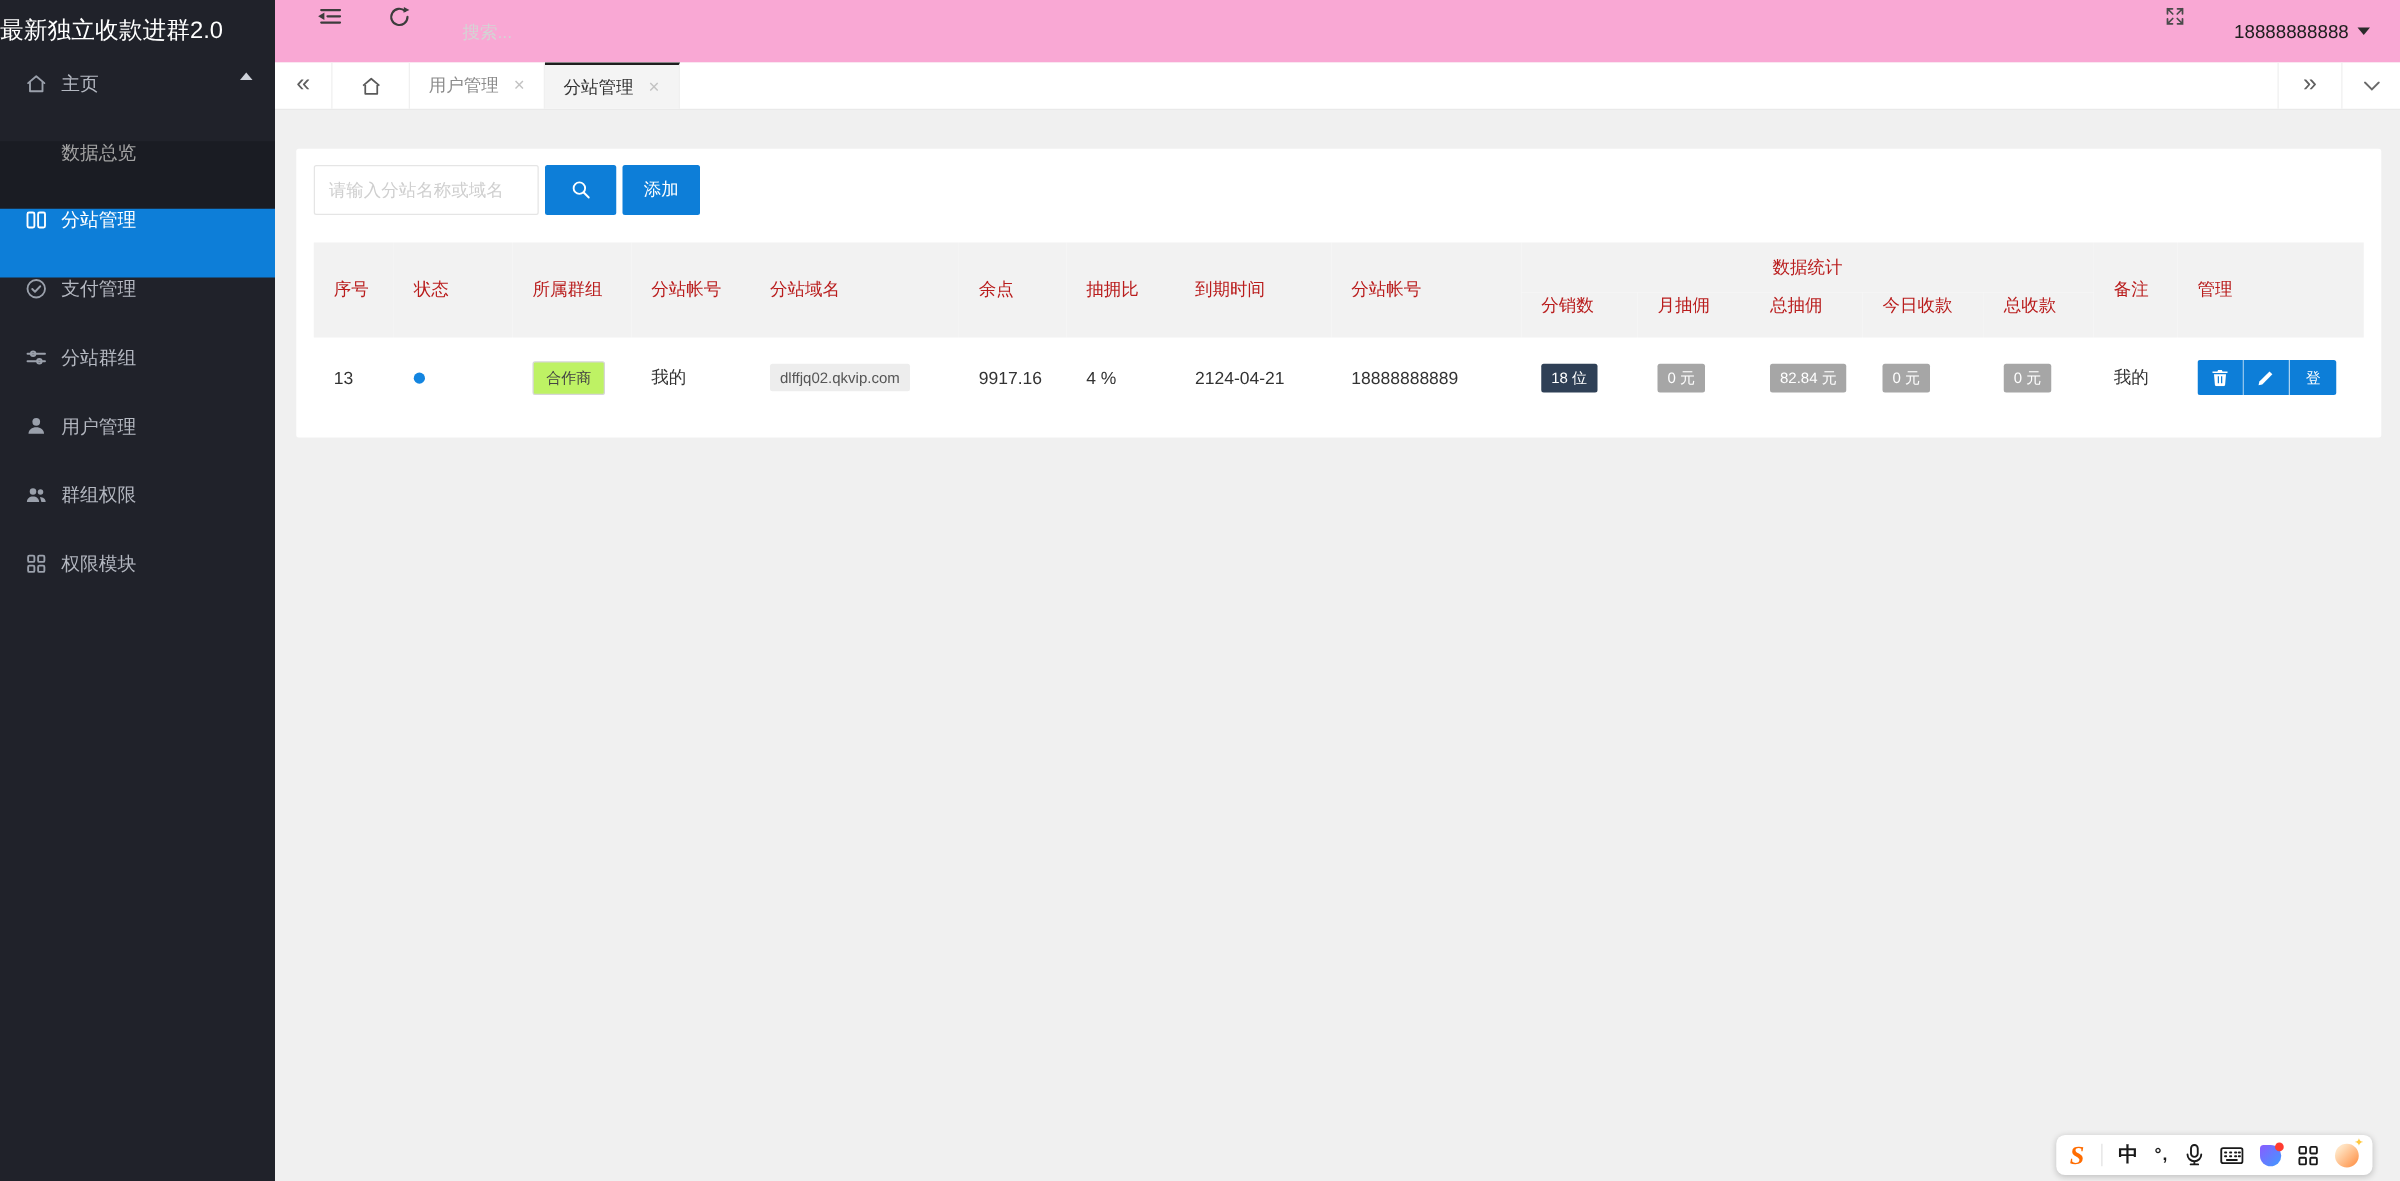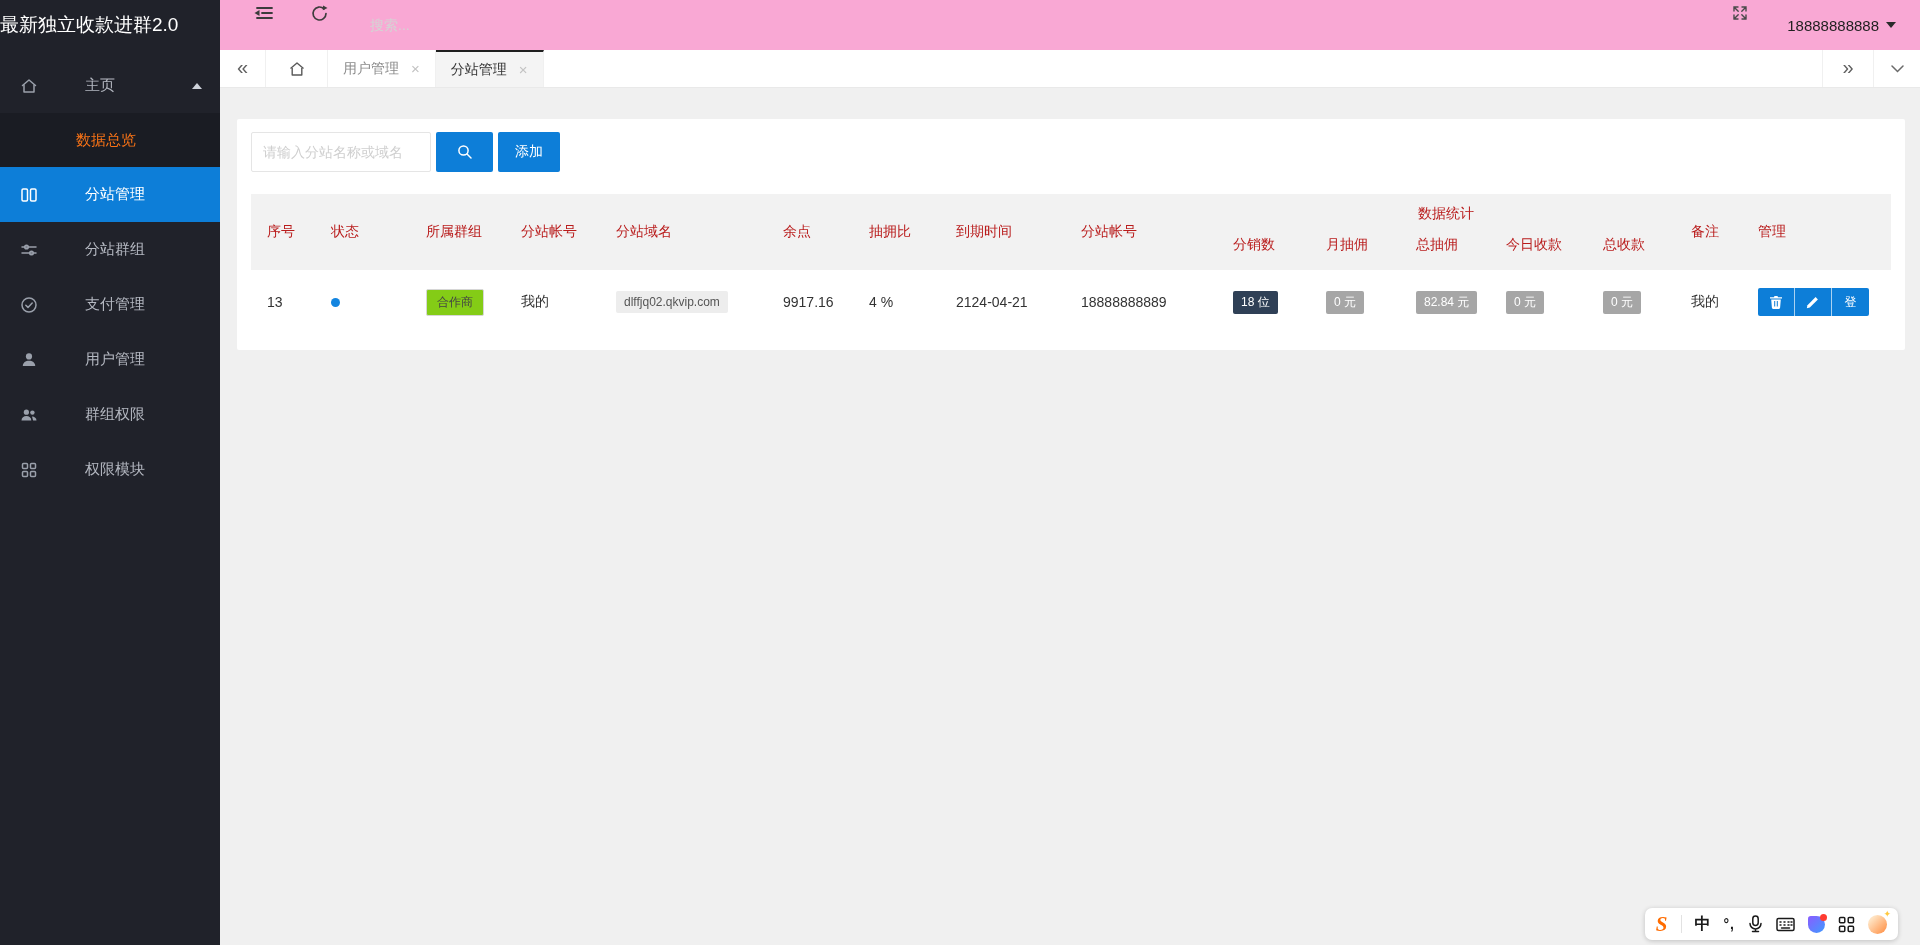--- a/index.html
+++ b/index.html
@@ -3,27 +3,27 @@
 <meta charset="utf-8">
 <style>
   * { margin:0; padding:0; box-sizing:border-box; }
   html,body { width:1920px; height:945px; overflow:hidden; }
   body { font-family:"Liberation Sans", sans-serif; background:#f0f0f0; position:relative; }
 
   
   .sidebar { position:absolute; left:0; top:0; width:220px; height:945px; background:#20222a; z-index:5; }
   .logo { height:50px; line-height:50px; color:#ffffff; font-size:19px; white-space:nowrap; }
   .nav { margin-top:8px; }
-  .nav-item { height:55px; display:flex; align-items:center; padding:0 18px 0 20px; color:#b4b8c1; font-size:15px; cursor:pointer;gap:36px; }
+  .nav-item { height:55px; display:flex; padding:0 18px 0 20px; color:#b4b8c1; font-size:15px; cursor:pointer; }
   .nav-item .nicon { width:18px; height:18px; margin-right:11px; display:flex; align-items:center; justify-content:center; flex:none; }
   .nav-item svg { stroke:#9aa0ab; fill:none; stroke-width:1.5; stroke-linecap:round; stroke-linejoin:round; }
   .nav-item svg .fl { fill:#9aa0ab; stroke:none; }
   .nav-item.active { background:#0d7ed8; color:#ffffff; }
   .nav-item.active svg { stroke:#ffffff; }
-  .nav-sub { height:54px; display:flex; align-items:center; background:#1a1c23; color:#f97316; font-size:15px; padding-left:76px; cursor:pointer; }
+  .nav-sub { height:54px; display:flex; background:#1a1c23; color:#a3a3a3; font-size:15px; padding-left:49px; cursor:pointer; }
   .caret-up { margin-left:auto; width:0; height:0; border-left:5px solid transparent; border-right:5px solid transparent; border-bottom:6px solid #ced2da; }
 
   
   .main { position:absolute; left:220px; top:0; width:1700px; height:945px; }
   .topbar { height:50px; background:#f9a8d4; display:flex; }
   .tb-btn { width:26px; height:26px; display:flex; align-items:center; justify-content:center; cursor:pointer; }
   .tb-collapse { margin-left:30px; }
   .tb-refresh { margin-left:30px; }
   .tb-search { margin-left:38px; width:330px; border:none; outline:none; font-size:14px; color:#333; background:transparent; }
   .tb-search::placeholder { color:#d4d4d4; }
@@ -57,21 +57,21 @@
   .btn-search { width:57px; margin-left:5px; }
   .btn-add { width:62px; margin-left:5px; }
 
   table { width:100%; border-collapse:collapse; table-layout:fixed; margin-top:22px; }
   thead th { background:#f2f2f2; font-weight:normal; color:#b91c1c; font-size:14px; text-align:left; padding-left:16px; }
   thead tr.r1 th { height:40px; vertical-align:middle; }
   thead tr.r2 th { height:36px; vertical-align:top; padding-top:2px; }
   thead th.grp { text-align:center; vertical-align:middle; padding-left:0; }
   tbody td { padding:18px 0 18px 16px; font-size:14px; color:#333; vertical-align:middle; }
   .dot { display:inline-block; width:9px; height:9px; border-radius:50%; background:#1385e0; }
-  .tag-outline { display:inline-block; padding:4px 10px; border:1px solid #d6d6d6; border-radius:2px; font-size:12px; color:#444; background:#84cc16; }
+  .tag-outline { display:inline-block; padding:4px 10px; border:1px solid #d6d6d6; border-radius:2px; font-size:12px; color:#444; background:#bef264; }
   .tag-fill { display:inline-block; padding:4px 8px; background:#ededed; border-radius:2px; font-size:12px; color:#555; }
   .badge { display:inline-block; padding:3px 8px; border-radius:2px; font-size:12px; color:#fff; white-space:nowrap; }
   .badge.dark { background:#2f4056; }
   .badge.gray { background:#a6a6a6; }
   .act-group { display:inline-flex; }
   .act-btn { width:37px; height:28px; background:#0d7ed8; display:flex; align-items:center; justify-content:center; color:#fff; font-size:12px; cursor:pointer; border-right:1px solid rgba(255,255,255,.65); }
   .act-btn:first-child { border-radius:2px 0 0 2px; }
   .act-btn:last-child { border-right:none; border-radius:0 2px 2px 0; }
 
   
@@ -110,36 +110,36 @@
         <svg width="18" height="18" viewBox="0 0 18 18">
             <rect x="2" y="3" width="5.5" height="12" rx="1.2"></rect>
             <rect x="10.5" y="3" width="5.5" height="12" rx="1.2"></rect>
           </svg>
       </span>
       <span>分站管理</span>
     </div>
     <div class="nav-item">
       <span class="nicon">
         <svg width="18" height="18" viewBox="0 0 18 18">
+            <circle cx="9" cy="9" r="7"></circle>
+            <path d="M5.8 9.2l2.2 2.2 4.2-4.4"></path>
+          </svg>
+      </span>
+      <span>支付管理</span>
+    </div>
+    <div class="nav-item">
+      <span class="nicon">
+        <svg width="18" height="18" viewBox="0 0 18 18">
             <path d="M2 6h14"></path>
             <circle cx="6.5" cy="6" r="1.8"></circle>
             <path d="M2 12h14"></path>
             <circle cx="11.5" cy="12" r="1.8"></circle>
           </svg>
       </span>
       <span>分站群组</span>
-    </div>
-    <div class="nav-item">
-      <span class="nicon">
-        <svg width="18" height="18" viewBox="0 0 18 18">
-            <circle cx="9" cy="9" r="7"></circle>
-            <path d="M5.8 9.2l2.2 2.2 4.2-4.4"></path>
-          </svg>
-      </span>
-      <span>支付管理</span>
     </div>
     <div class="nav-item">
       <span class="nicon">
         <svg width="18" height="18" viewBox="0 0 18 18">
             <circle class="fl" cx="9" cy="5.4" r="3.1"></circle>
             <path class="fl" d="M2.8 15c0-3.4 2.8-5.3 6.2-5.3s6.2 1.9 6.2 5.3z"></path>
           </svg>
       </span>
       <span>用户管理</span>
     </div>

